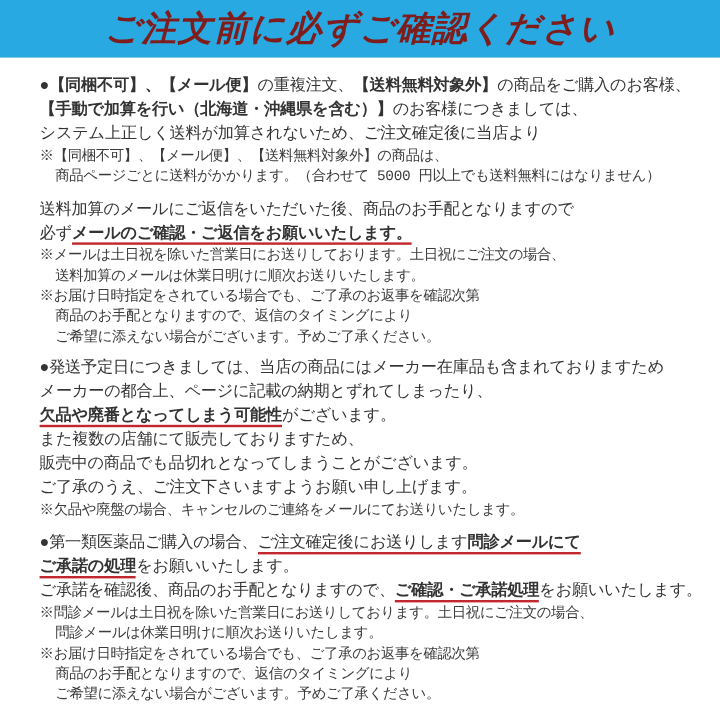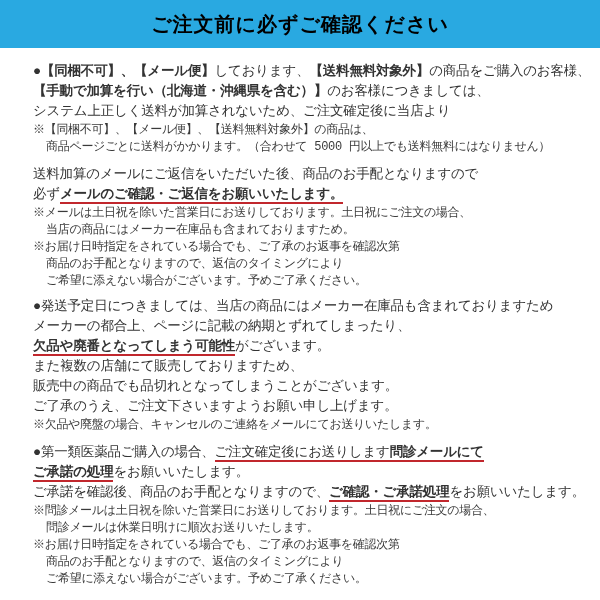--- a/index.html
+++ b/index.html
@@ -5,21 +5,21 @@
   html,body{margin:0;padding:0;}
   .page{
     width:600px;height:600px;background:#ffffff;overflow:hidden;
     font-family:"Liberation Sans","DejaVu Sans",sans-serif;
     color:#333333;box-sizing:border-box;
   }
   .header{
     height:48px;background:#29a9e1;display:flex;align-items:center;justify-content:center;
   }
   .header .title{
-    color:#000000;font-size:20px;font-weight:700;letter-spacing:1px;white-space:nowrap;
+    color:#7f1d1d;font-size:29px;font-weight:700;letter-spacing:1px;white-space:nowrap;font-style:italic;
   }
   .content{
     padding:13px 4px 0 33px;overflow:hidden;
   }
   .line{
     font-size:13.5px;line-height:20px;white-space:nowrap;letter-spacing:-0.2px;color:#333333;
   }
   .note{
     font-size:12px;line-height:17px;white-space:nowrap;letter-spacing:-0.3px;color:#3a3a3a;
   }
@@ -36,21 +36,21 @@
 <div class="page">
 
   <div class="header">
     <span class="title">ご注文前に必ずご確認ください</span>
   </div>
 
   <div class="content">
 
     <div class="section">
       <div class="line">
-        <span class="b">●【同梱不可】、【メール便】</span><span>しております、</span><span class="b">【送料無料対象外】</span><span>の商品をご購入のお客様、</span>
+        <span class="b">●【同梱不可】、【メール便】</span><span>の重複注文、</span><span class="b">【送料無料対象外】</span><span>の商品をご購入のお客様、</span>
       </div>
       <div class="line">
         <span class="b">【手動で加算を行い（北海道・沖縄県を含む）】</span><span>のお客様につきましては、</span>
       </div>
       <div class="line">
         <span>システム上正しく送料が加算されないため、ご注文確定後に当店より</span>
       </div>
       <div class="notes">
         <div class="note">※【同梱不可】、【メール便】、【送料無料対象外】の商品は、</div>
         <div class="note indent">商品ページごとに送料がかかります。（合わせて 5000 円以上でも送料無料にはなりません）</div>
@@ -59,21 +59,21 @@
 
     <div class="section gap8">
       <div class="line">
         <span>送料加算のメールにご返信をいただいた後、商品のお手配となりますので</span>
       </div>
       <div class="line">
         <span>必ず</span><span class="b ru">メールのご確認・ご返信をお願いいたします。</span>
       </div>
       <div class="notes">
         <div class="note">※メールは土日祝を除いた営業日にお送りしております。土日祝にご注文の場合、</div>
-        <div class="note indent">当店の商品にはメーカー在庫品も含まれておりますため。</div>
+        <div class="note indent">送料加算のメールは休業日明けに順次お送りいたします。</div>
         <div class="note">※お届け日時指定をされている場合でも、ご了承のお返事を確認次第</div>
         <div class="note indent">商品のお手配となりますので、返信のタイミングにより</div>
         <div class="note indent">ご希望に添えない場合がございます。予めご了承ください。</div>
       </div>
     </div>
 
     <div class="section gap6">
       <div class="line">
         <span>●発送予定日につきましては、当店の商品にはメーカー在庫品も含まれておりますため</span>
       </div>

